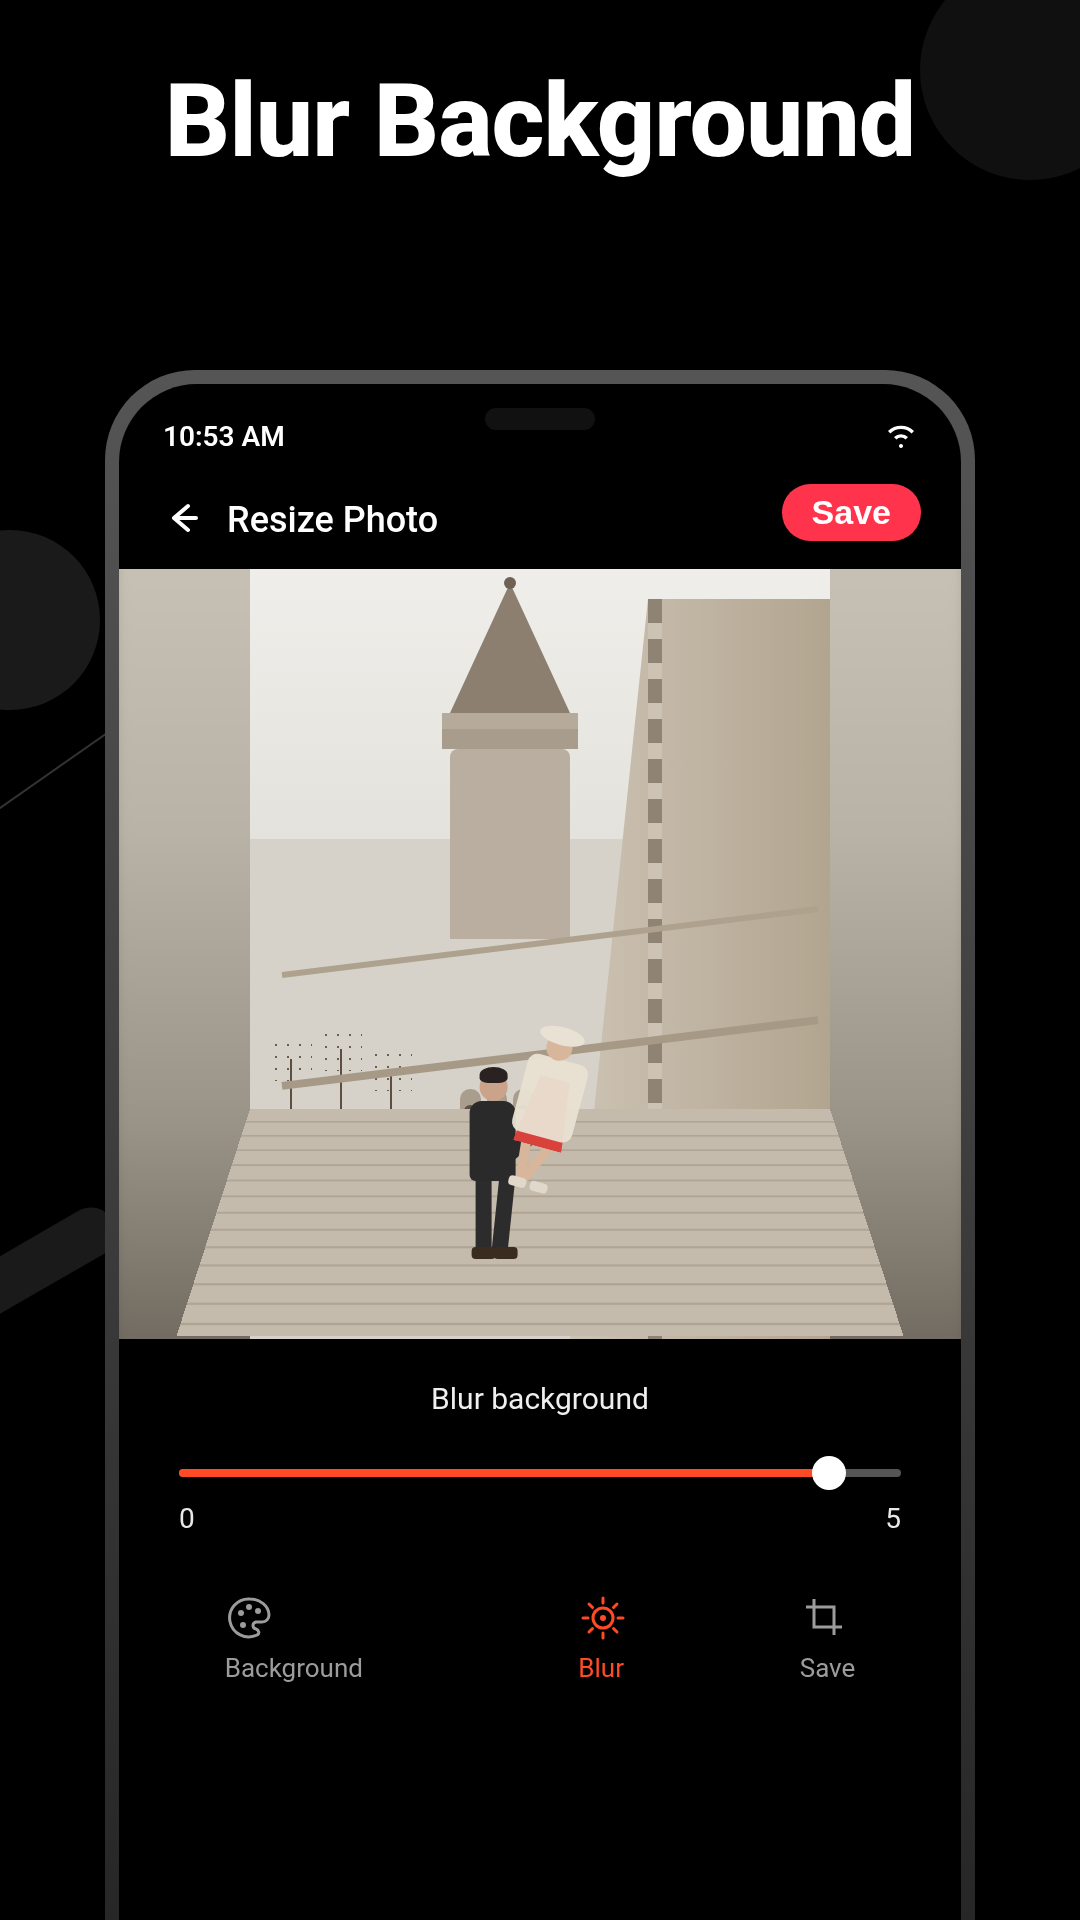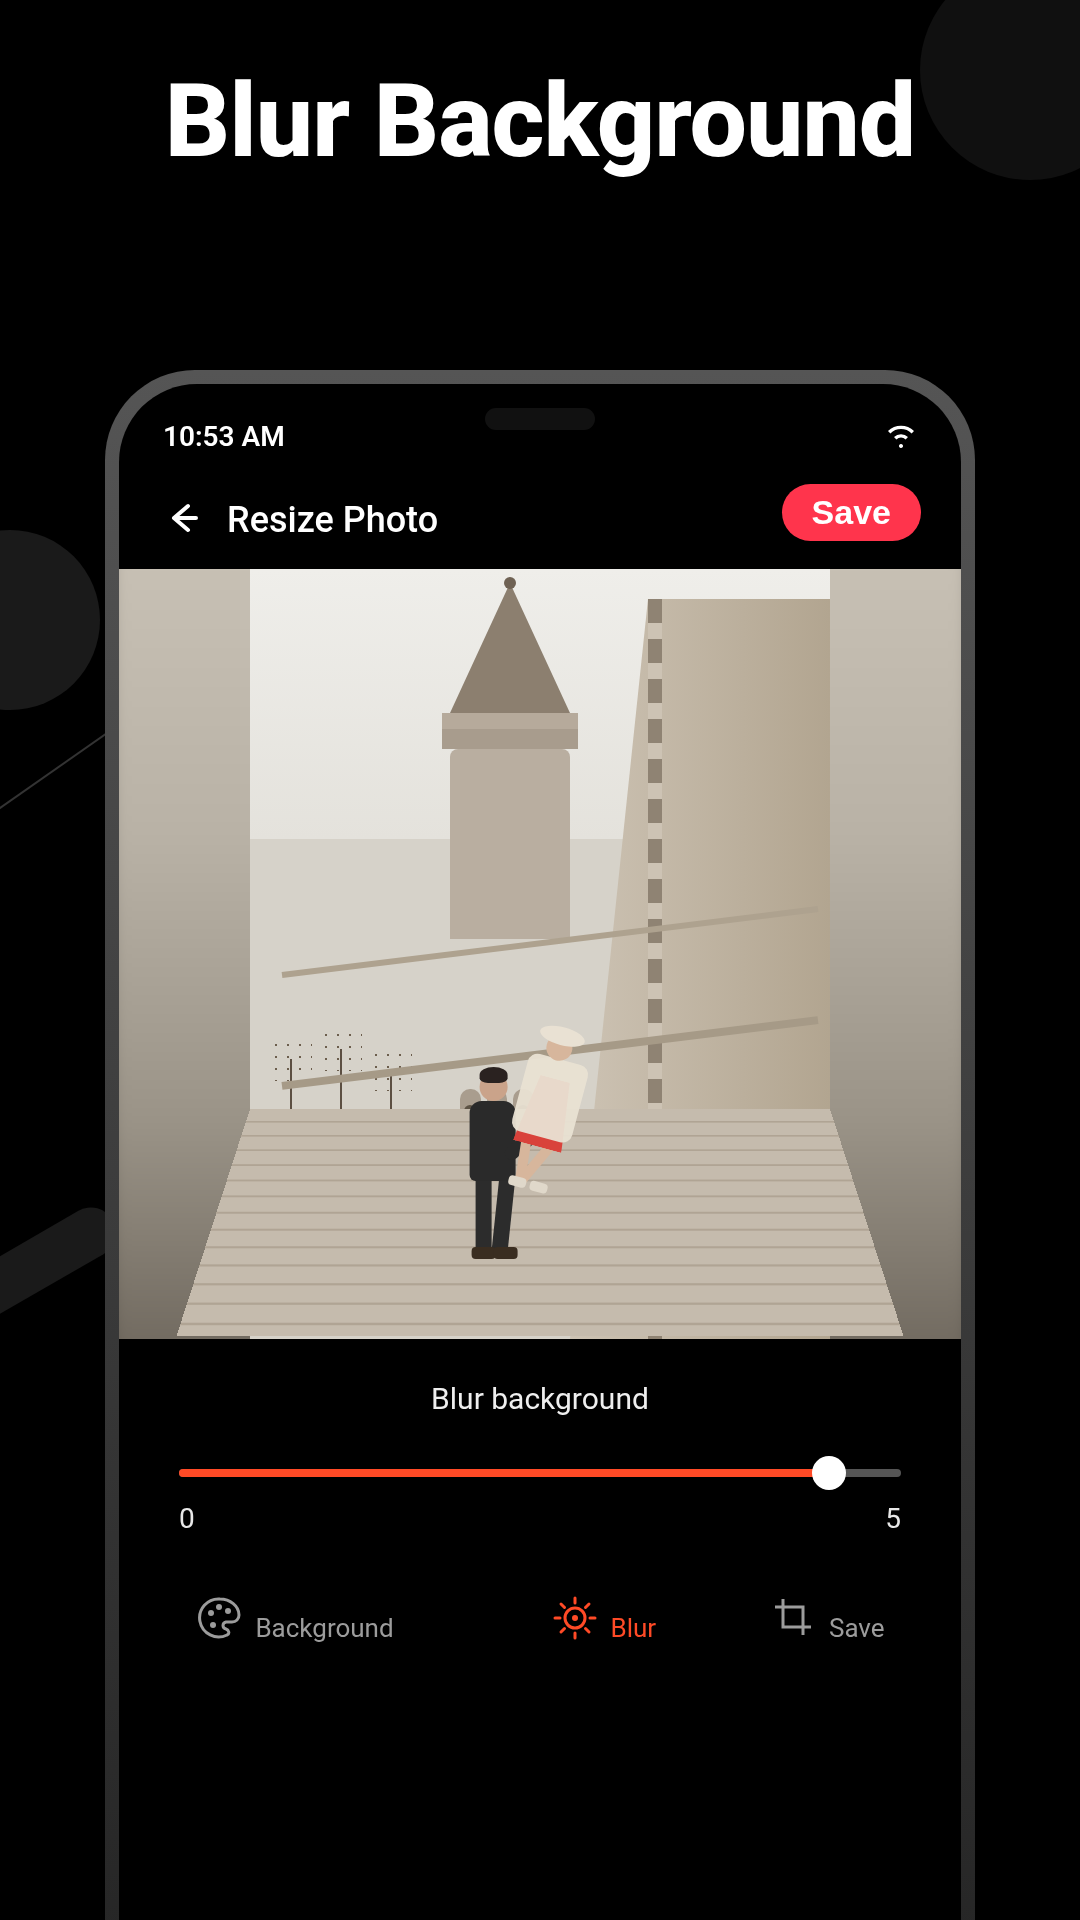--- a/index.html
+++ b/index.html
@@ -237,21 +237,21 @@
   .thumb {
     position:absolute; top:50%; width:34px; height:34px; background:#fff; border-radius:50%; transform:translate(-50%,-50%);
   }
   .slider-labels {
     display:flex; justify-content:space-between; margin-top:14px; font-size:28px; color:#e8e8e8;
   }
   .bottom-tabs {
     display:flex; justify-content:space-around; margin-top:58px; padding:0 20px;
   }
   .tab {
-    display:flex; flex-direction:row; align-items:flex-end; gap:10px;
+    display:flex; flex-direction:column; align-items:flex-start; gap:10px;
     color:#9c9c9c; font-size:26px;
   }
   .tab.active { color:#ff4a26;margin-left:44px;}
   .tab-icon { width:50px; height:50px; display:flex; align-items:center; justify-content:center;}
 </style>
 </head>
 <body>
 
 <div class="bg-decor circle1"></div>
 <div class="bg-decor circle2"></div>

